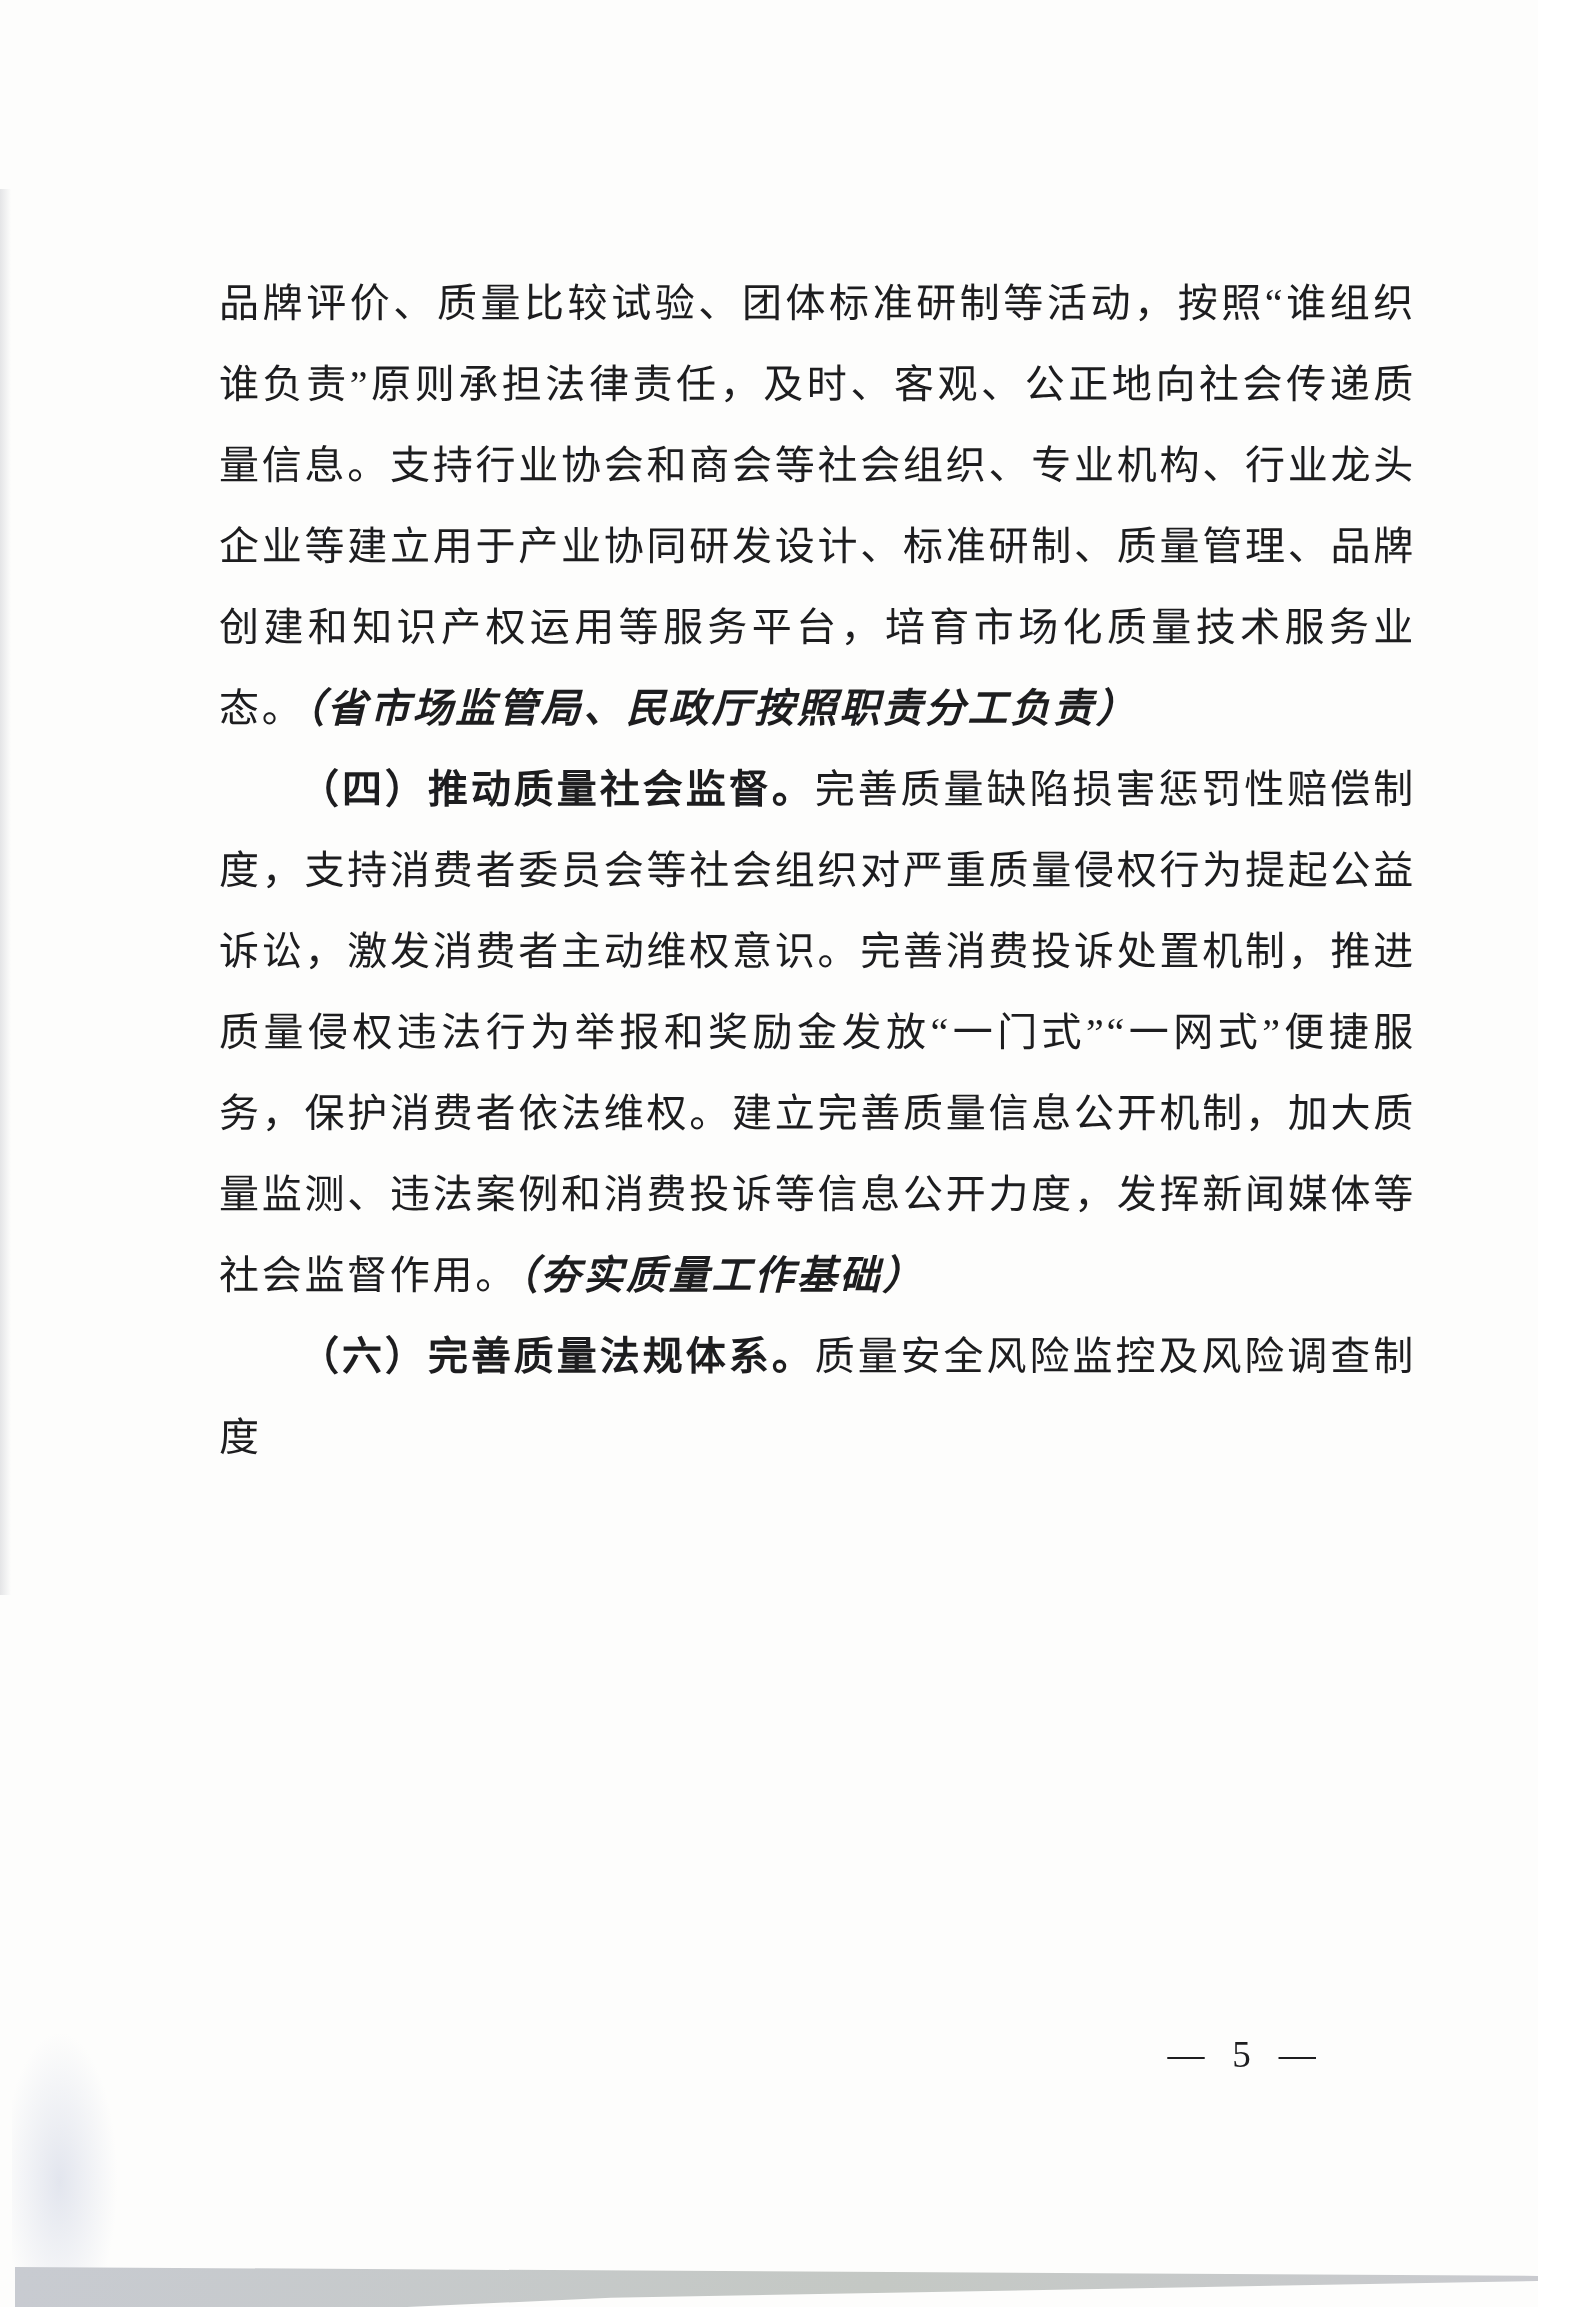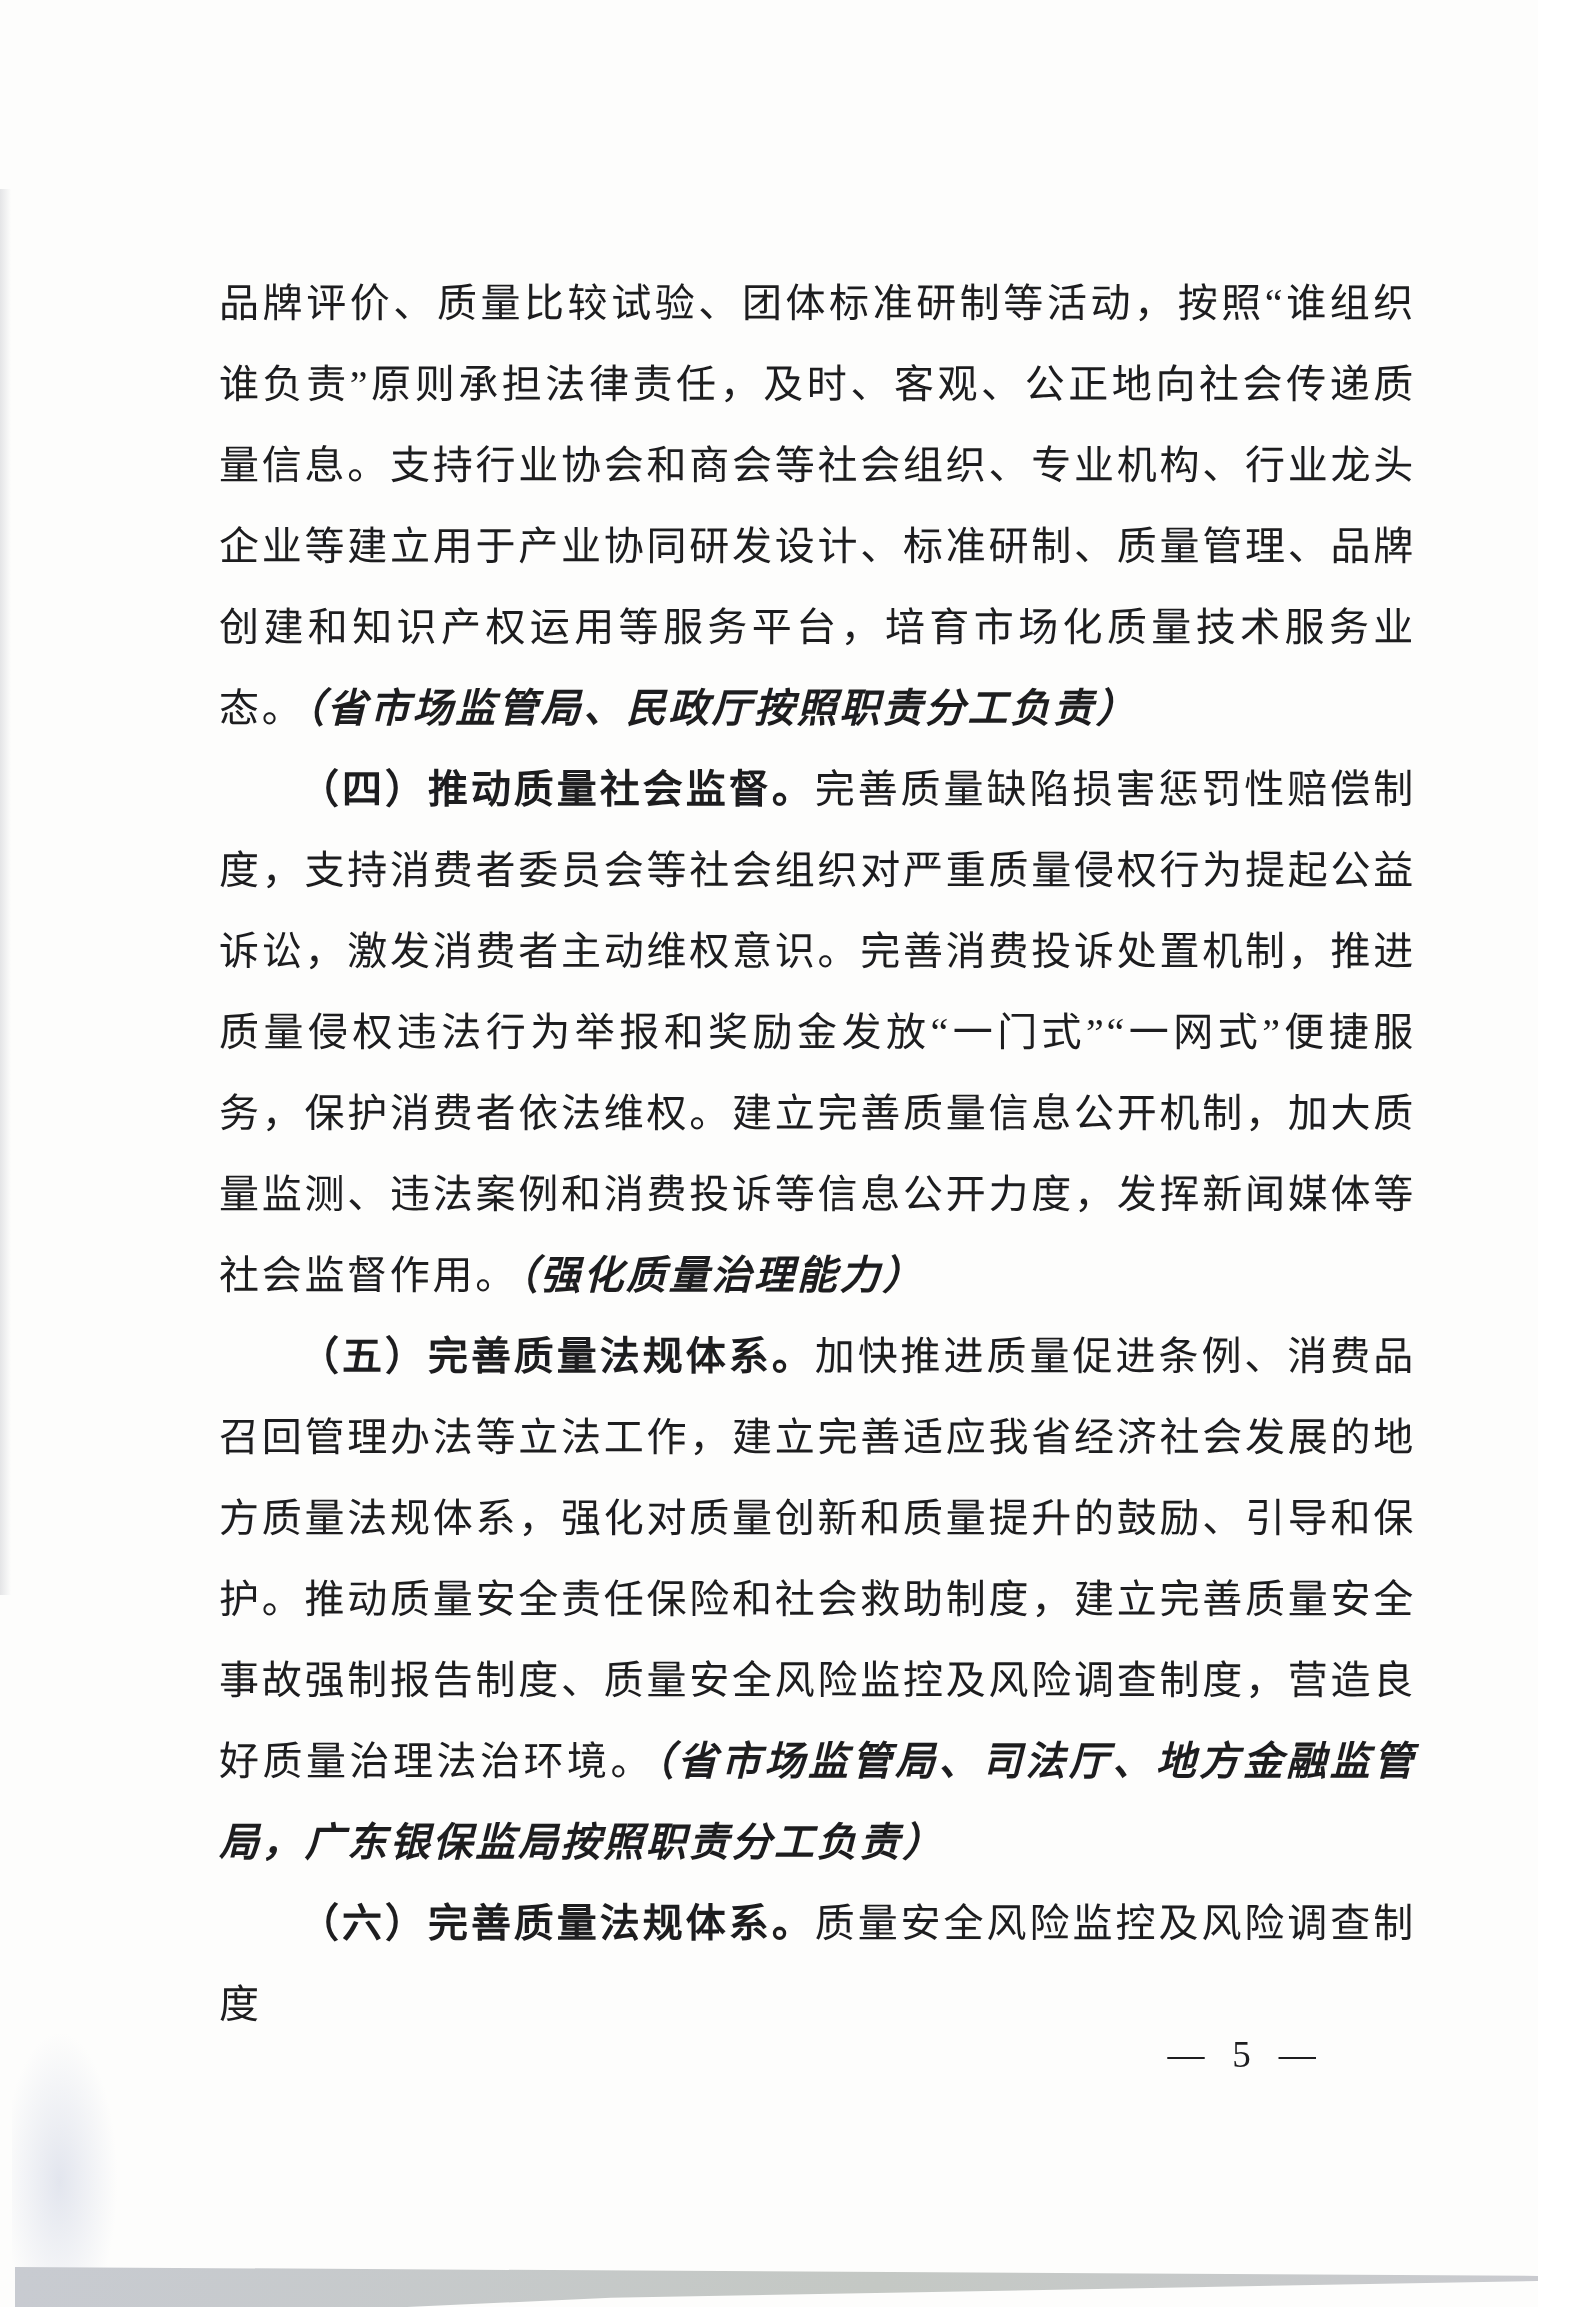--- a/index.html
+++ b/index.html
@@ -96,22 +96,21 @@
   }
 </style>
 </head>
 <body>
 
 <div class="page">
   <div class="edge-streak"></div>
 
   <main class="content" id="doc-body">
       <p class="para body"><span class="seg-normal">品牌评价、质量比较试验、团体标准研制等活动，按照“谁组织谁负责”原则承担法律责任，及时、客观、公正地向社会传递质量信息。支持行业协会和商会等社会组织、专业机构、行业龙头企业等建立用于产业协同研发设计、标准研制、质量管理、品牌创建和知识产权运用等服务平台，培育市场化质量技术服务业态。</span><span class="seg-kai">（省市场监管局、民政厅按照职责分工负责）</span></p>
-      <p class="para body indent"><span class="seg-bold">（四）推动质量社会监督。</span><span class="seg-normal">完善质量缺陷损害惩罚性赔偿制度，支持消费者委员会等社会组织对严重质量侵权行为提起公益诉讼，激发消费者主动维权意识。完善消费投诉处置机制，推进质量侵权违法行为举报和奖励金发放“一门式”“一网式”便捷服务，保护消费者依法维权。建立完善质量信息公开机制，加大质量监测、违法案例和消费投诉等信息公开力度，发挥新闻媒体等社会监督作用。</span><span class="seg-kai">（强化质量治理能力）</span></p>
-      <p class="para body indent"><span class="seg-bold">（五）完善质量法规体系。</span><span class="seg-normal">加快推进质量促进条例、消费品召回管理办法等立法工作，建立完善适应我省经济社会发展的地方质量法规体系，强化对质量创新和质量提升的鼓励、引导和保护。推动质量安全责任保险和社会救助制度，建立完善质量安全事故强制报告制度、质量安全风险监控及风险调查制度，营造良好质量治理法治环境。</span><span class="seg-kai">（省市场监管局、司法厅、地方金融监管局，广东银保监局按照职责分工负责）</span></p>
+      <p class="para body indent"><span class="seg-bold">（四）推动质量社会监督。</span><span class="seg-normal">完善质量缺陷损害惩罚性赔偿制度，支持消费者委员会等社会组织对严重质量侵权行为提起公益诉讼，激发消费者主动维权意识。完善消费投诉处置机制，推进质量侵权违法行为举报和奖励金发放“一门式”“一网式”便捷服务，保护消费者依法维权。建立完善质量信息公开机制，加大质量监测、违法案例和消费投诉等信息公开力度，发挥新闻媒体等社会监督作用。</span><span class="seg-kai">（夯实质量工作基础）</span></p>
       <p class="para body indent"><span class="seg-bold">（六）完善质量法规体系。</span><span class="seg-normal">质量安全风险监控及风险调查制度</span></p>
     </main>
 
   <div class="page-number">— 5 —</div>
 
   <div class="corner-smudge"></div>
   <div class="bottom-shadow"></div>
 </div>
 
 

